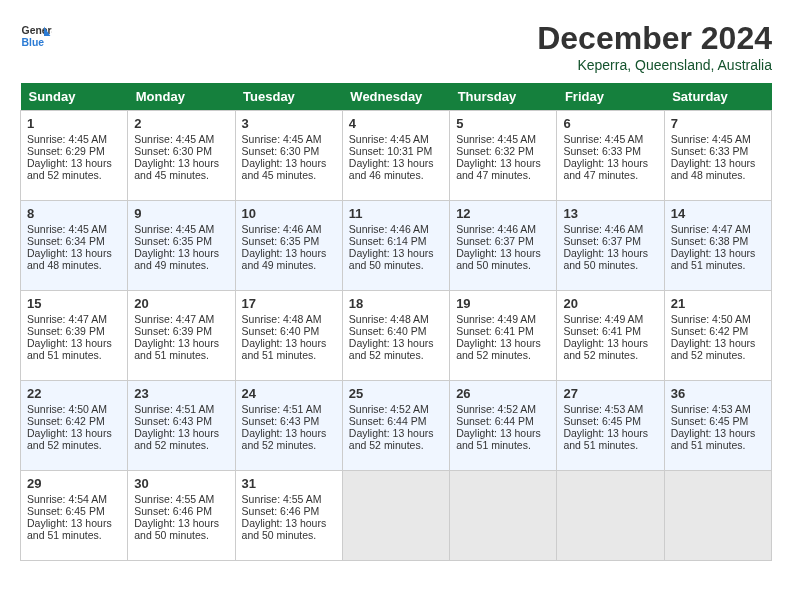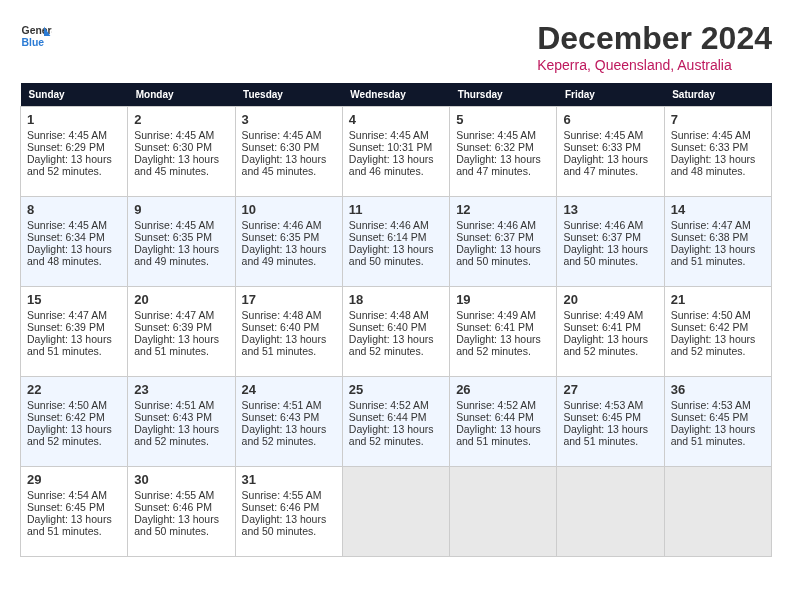--- a/index.html
+++ b/index.html
@@ -19,43 +19,43 @@
     .logo {
       display: flex;
       align-items: center;
       gap: 4px;
     }
     .logo-icon {
       width: 32px;
       height: 32px;
     }
     .title-area {
-      text-align: left;
+      text-align: right;
       margin-left: 24px;
     }
     .month-title {
       font-size: 32px;
       font-weight: bold;
       color: #333;
     }
     .location-title {
       font-size: 14px;
-      color: #be185d;
+      color: #14532d;
     }
     table {
       width: 100%;
       border-collapse: collapse;
       table-layout: fixed;
     }
     th {
-      background-color: #0f172a;
+      background-color: #15803d;
       color: white;
       text-align: left;
       padding: 6px 8px;
-      font-size: 10px;
+      font-size: 13px;
       font-weight: bold;
     }
     td {
       border: 1px solid #ccc;
       vertical-align: top;
       padding: 5px 6px;
       font-size: 10.5px;
       color: #333;
       height: 90px;
     }

